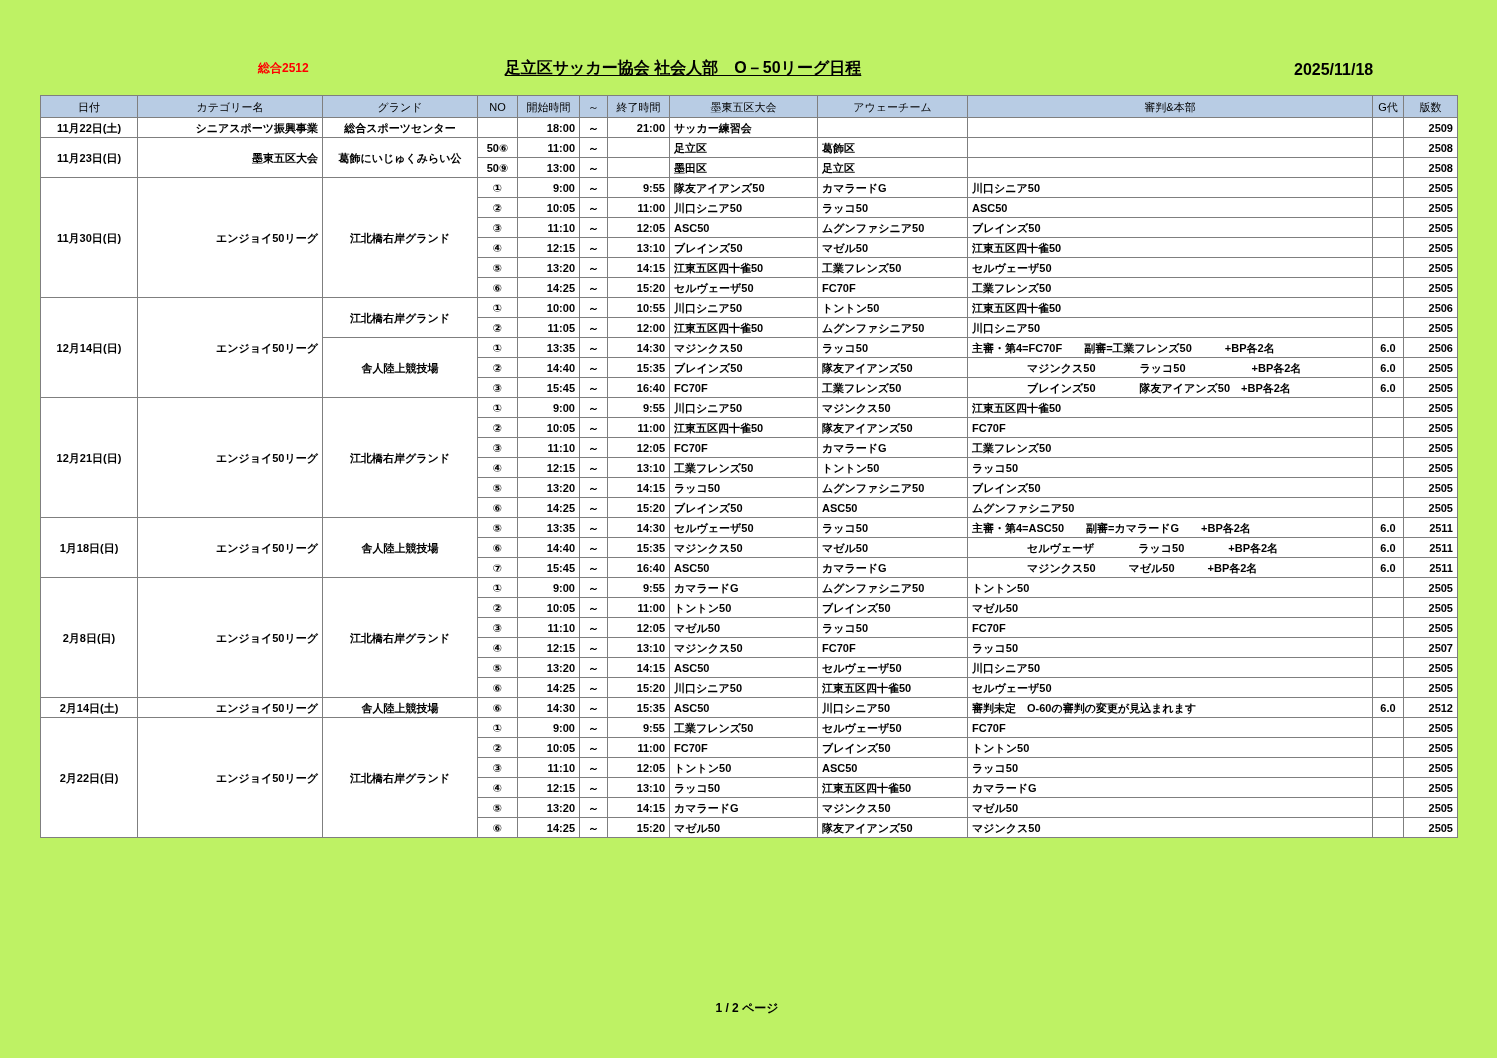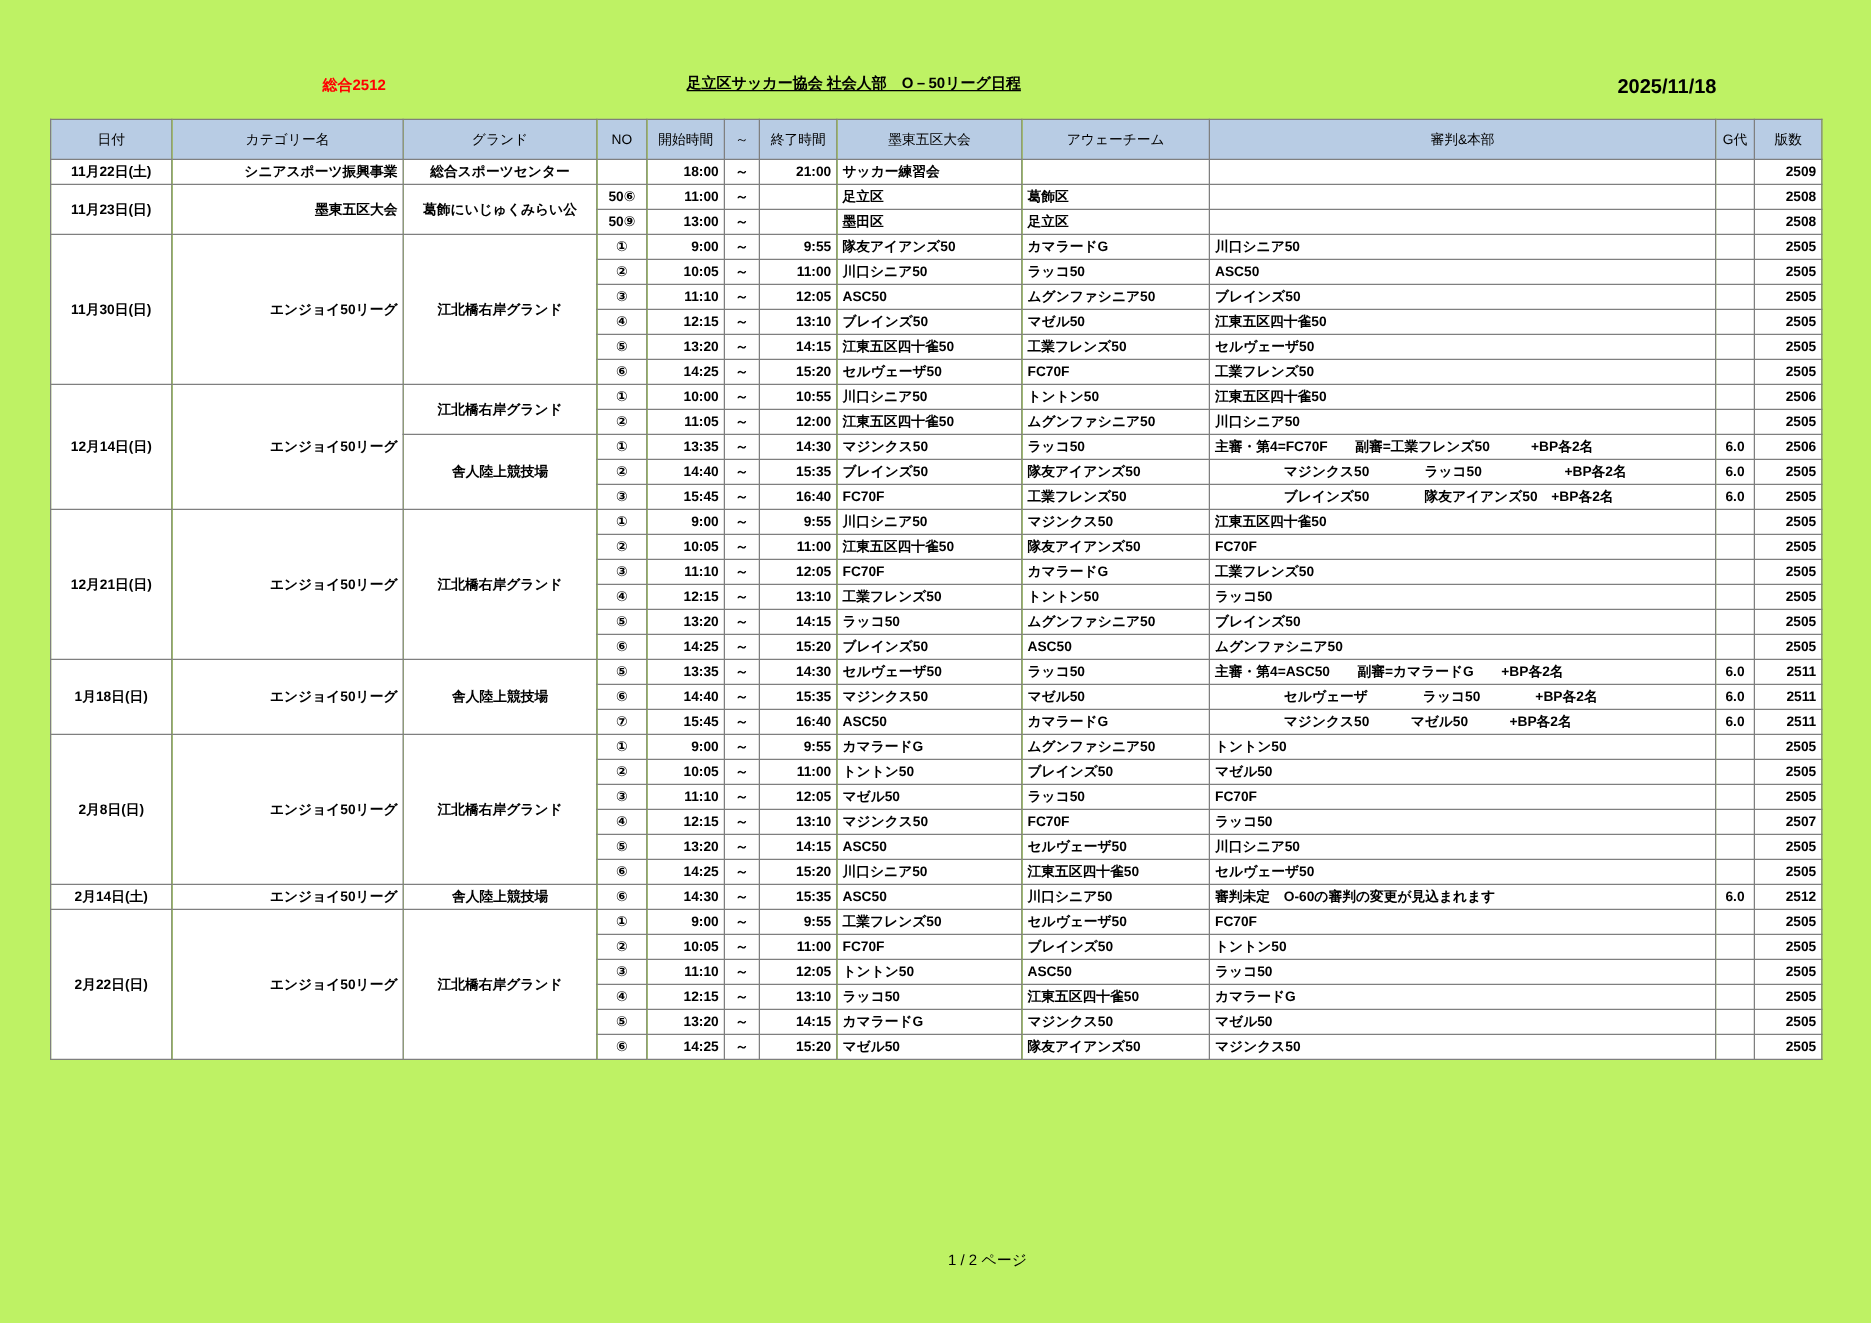--- a/index.html
+++ b/index.html
@@ -11,62 +11,62 @@
   }
   .page { position:absolute; inset:0; background:#bef264; }
 
   .doc-code {
     position:absolute; left:258px; top:60px;
     color:var(--accent-red,#ff0000); font-weight:bold; font-size:12px;
     white-space:nowrap;
   }
   .doc-title {
     position:absolute; left:683px; top:58px; transform:translateX(-50%);
-    font-size:12px; font-weight:bold; text-decoration:underline;
+    font-size:16px; font-weight:bold; text-decoration:underline;
     text-underline-offset:2px; white-space:nowrap;
   }
   .print-date {
     position:absolute; left:1294px; top:61px;
     font-size:16px; font-weight:bold; white-space:nowrap;
   }
 
   table.schedule {
     position:absolute; left:40px; top:95px; width:1417px;
     border-collapse:collapse; table-layout:fixed;
   }
   table.schedule th, table.schedule td {
     border:1px solid #7f7f7f;
     font-size:11px; line-height:14px;
     overflow:hidden; white-space:nowrap;
   }
   table.schedule th {
     background:var(--header-bg,#b8cce4);
-    height:32px; font-weight:normal; text-align:center;
+    height:22px; font-weight:normal; text-align:center;
   }
   table.schedule td {
     height:20px; font-weight:bold; padding:2px 4px;
     vertical-align:middle; background:#fff;
   }
   
   td.c0 { text-align:center; vertical-align:top; }
   td.c1 { text-align:right; padding-left:18px; vertical-align:top; }
   td.c2 { text-align:center; vertical-align:top; padding-left:2px; padding-right:2px; }
   td.c3 { text-align:center; font-size:12px; }
   td.c4 { text-align:right; padding-right:7px; }
   td.c5 { text-align:center; }
   td.c6 { text-align:right; padding-right:7px; }
   td.c7 { text-align:left; padding-left:8px; }
   td.c8 { text-align:left; padding-left:8px; }
   td.c9 { text-align:left; padding-left:8px; white-space:pre; }
   td.c10 { text-align:center; padding-left:1px; padding-right:2px; }
   td.c11 { text-align:right; padding-right:5px; }
 
   .page-footer {
-    position:absolute; left:790px; top:1000px; transform:translateX(-50%);
-    font-size:12px; font-weight:normal; white-space:nowrap;
+    position:absolute; left:747px; top:1000px; transform:translateX(-50%);
+    font-size:12px; font-weight:bold; white-space:nowrap;
   }
 </style>
 </head>
 <body>
 
 <div class="page">
 
   <div class="doc-code">総合2512</div>
 
   <div class="doc-title">足立区サッカー協会 社会人部　О－50リーグ日程</div>

